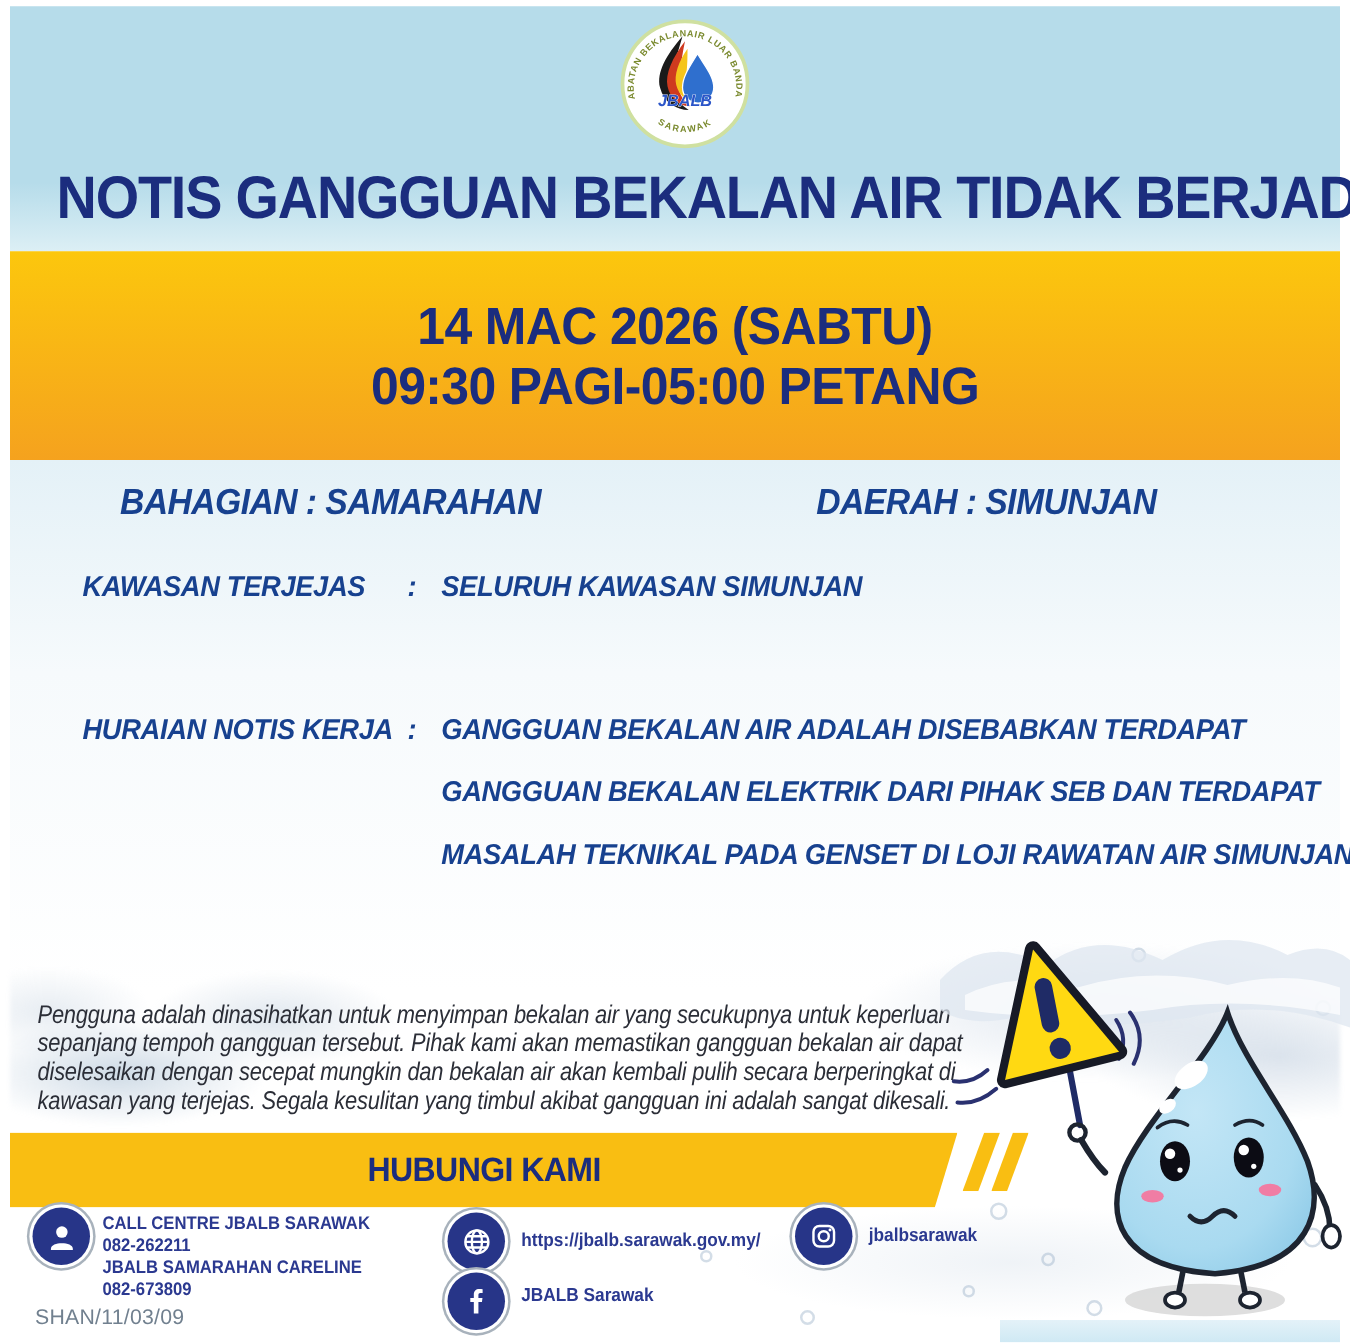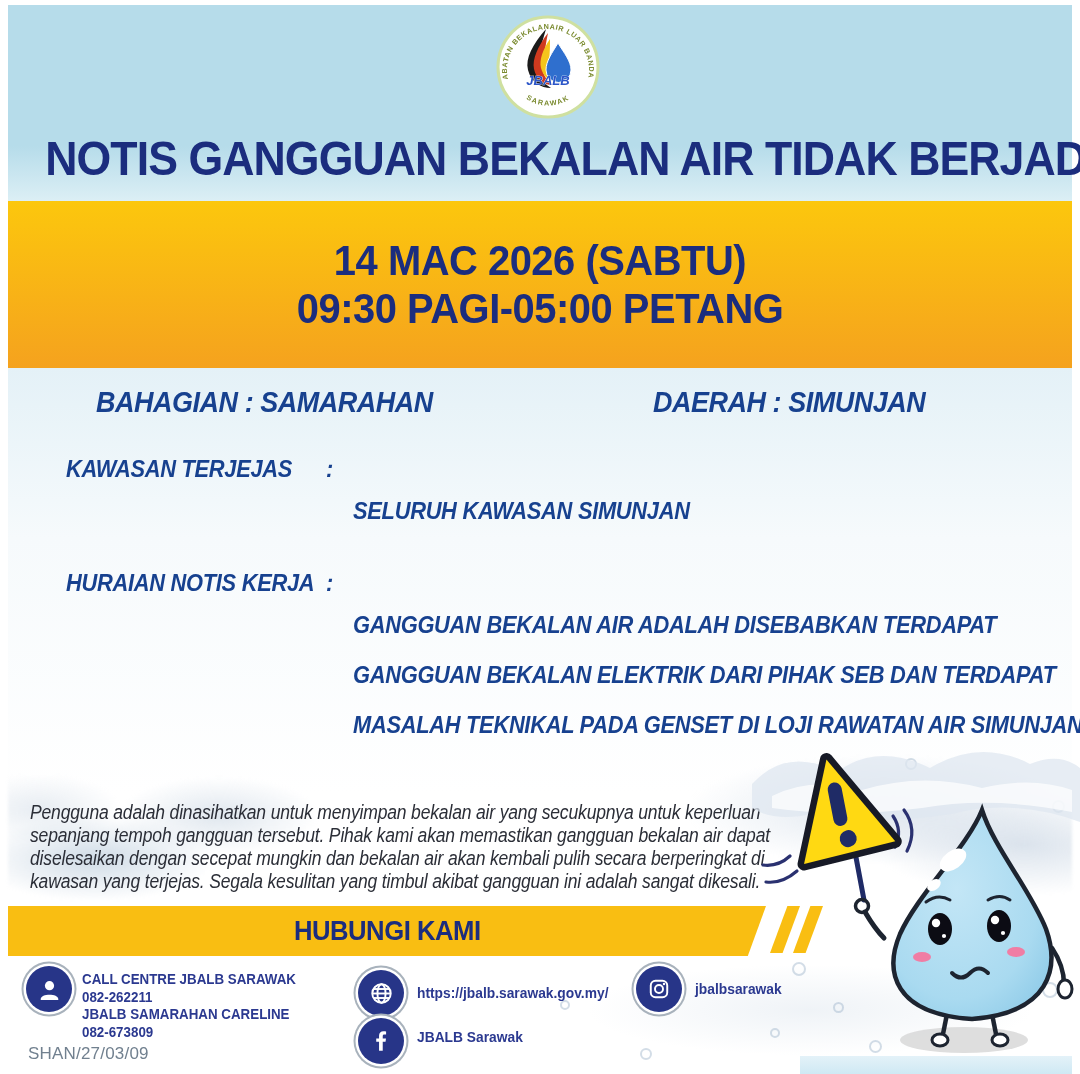--- a/index.html
+++ b/index.html
@@ -35,21 +35,21 @@
     font-style:italic;
   }
   .region-label{
     position:absolute;font-size:29px;font-weight:bold;color:var(--label-navy);
     letter-spacing:-0.5px;transform:scaleX(.93);transform-origin:left center;white-space:nowrap;
   }
   .detail-label,.detail-colon,.detail-line{
     position:absolute;font-size:23px;font-weight:bold;color:var(--label-navy);
     letter-spacing:-0.3px;transform:scaleX(.95);transform-origin:left center;white-space:nowrap;
   }
-  .detail-lines{position:absolute;margin-top:42px;}
+  .detail-lines{position:absolute;}
   .detail-lines .detail-line{position:static;display:block;}
   .huraian-lines .detail-line{margin-bottom:23px;}
   
   .splash-left{
     position:absolute;left:8px;top:775px;width:310px;height:135px;pointer-events:none;
     background:
       radial-gradient(ellipse 55% 45% at 28% 62%, rgba(168,190,210,.55), transparent 70%),
       radial-gradient(ellipse 45% 40% at 68% 30%, rgba(186,202,218,.45), transparent 72%),
       radial-gradient(ellipse 35% 35% at 10% 25%, rgba(186,202,218,.35), transparent 75%);
     filter:blur(1.5px);
@@ -71,21 +71,21 @@
   }
   .drop{position:absolute;border-radius:50%;border:2px solid rgba(158,180,202,.45);pointer-events:none;}
   
   .advisory{
     position:absolute;left:30px;top:800px;width:880px;margin:0;
     font-size:20.5px;font-style:italic;line-height:23px;letter-spacing:-0.2px;
     color:var(--advisory-dark);transform:scaleX(.855);transform-origin:left top;
   }
   
   .contact-banner{
-    position:absolute;left:8px;top:906px;width:758px;height:50px;
+    position:absolute;left:8px;top:906px;width:758px;height:60px;
     background:var(--gold);clip-path:polygon(0 0,100% 0,97.6% 100%,0 100%);
     display:flex;align-items:center;justify-content:center;
   }
   .contact-banner span{
     font-size:27px;font-weight:bold;color:var(--navy);letter-spacing:-0.5px;transform:scaleX(.95);
   }
   .stripe{
     position:absolute;top:906px;height:47px;width:30px;background:var(--gold);
     clip-path:polygon(58% 0,100% 0,42% 100%,0 100%);pointer-events:none;
   }
@@ -217,21 +217,21 @@
   </div>
   <span class="contact-text instagram-text">jbalbsarawak</span>
 
   <div class="icon-circle" style="left:358px;top:1018px;">
     <svg width="26" height="26" viewBox="0 0 24 24">
       <path d="M13.6,21 V12.6 h2.6 l0.4,-3 h-3 V7.4 c0,-0.9 0.4,-1.5 1.5,-1.5 h1.6 V3.2 c-0.6,-0.1 -1.5,-0.2 -2.5,-0.2 c-2.4,0 -4,1.5 -4,4.1 v2.5 H7.6 v3 h2.6 V21 Z" fill="#ffffff"></path>
     </svg>
   </div>
   <span class="contact-text facebook-text">JBALB Sarawak</span>
 
-  <div class="footer-code">SHAN/27/03/09</div>
+  <div class="footer-code">SHAN/11/03/09</div>
 
   <svg class="mascot" viewBox="0 0 328 348">
 
     <path d="M0,58 Q35,20 85,46 Q125,16 178,42 Q228,12 278,38 Q308,26 328,42 L328,96 Q262,72 200,88 Q120,100 60,88 Q22,96 0,82 Z" fill="#dfe7f0" opacity="0.75"></path>
     <path d="M20,70 Q60,50 110,64 Q170,46 230,62 Q280,50 320,64 L320,86 Q240,70 170,82 Q90,92 20,82 Z" fill="#ffffff" opacity="0.7"></path>
 
     <ellipse cx="212" cy="314" rx="64" ry="13" fill="#d6d6d6" opacity="0.8"></ellipse>
 
     <line x1="103" y1="126" x2="112" y2="174" stroke="#1f2b66" stroke-width="5" stroke-linecap="round"></line>
     <circle cx="110" cy="180" r="6.5" fill="none" stroke="#1d2430" stroke-width="3.5"></circle>

